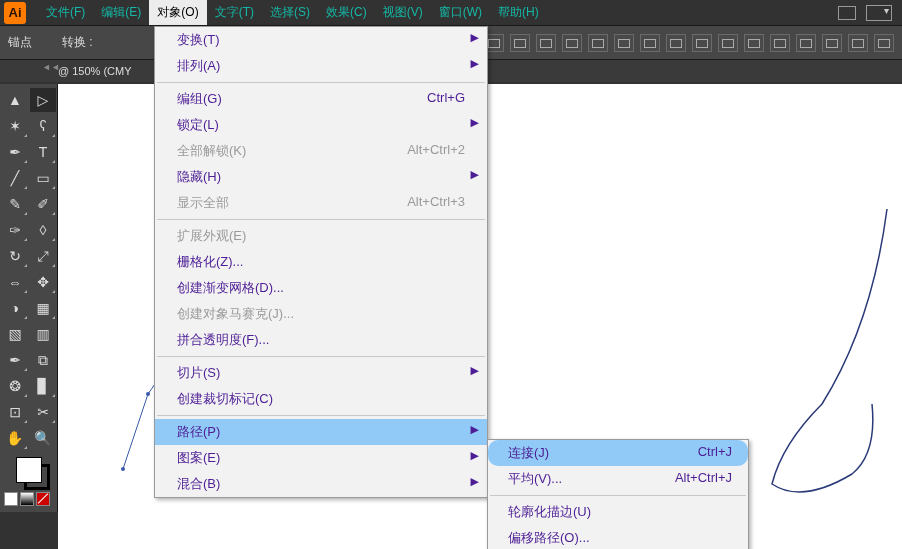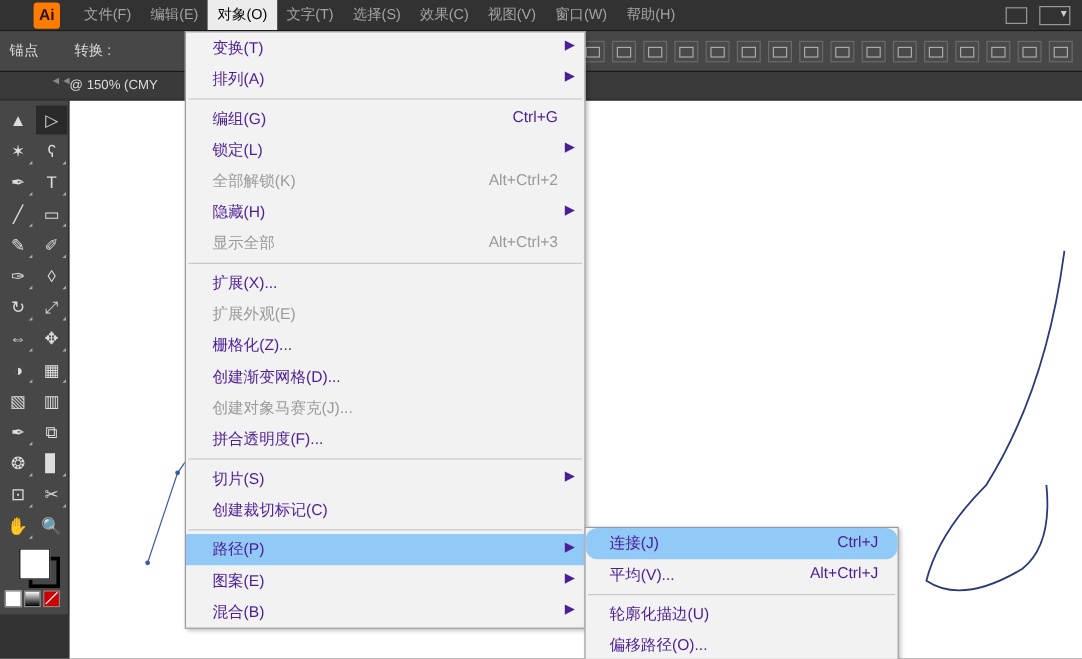--- a/index.html
+++ b/index.html
@@ -1,20 +1,20 @@
 <!DOCTYPE html>
 <html><head>
 <meta charset="utf-8">
 <style>
 * { margin: 0; padding: 0; box-sizing: border-box; font-family: "Microsoft YaHei", Arial, sans-serif; }
 body { background: #323232; width: 902px; height: 549px; overflow: hidden; position: relative; }
 
 .menubar { background: #323232; height: 26px; display: flex; align-items: center; padding-left: 4px; border-bottom: 1px solid #1a1a1a; }
-.ai-logo { width: 22px; height: 22px; background: #ff7c00; border-radius: 3px; display: flex; align-items: center; justify-content: center; margin-right: 12px; color: #2a1300; font-weight: bold; font-size: 13px; margin-left: 24px; }
-.menu-item { color: #a3a3a3; font-size: 12px; padding: 4px 8px; cursor: pointer; }
+.ai-logo { width: 22px; height: 22px; background: #ff7c00; border-radius: 3px; display: flex; align-items: center; justify-content: center; margin-right: 12px; color: #2a1300; font-weight: bold; font-size: 13px; }
+.menu-item { color: #14b8a6; font-size: 12px; padding: 4px 8px; cursor: pointer; }
 .menu-item.open { background: #ececec; color: #000; }
 .menubar-spacer { flex: 1; }
 .menubar-iconbox { display: flex; gap: 10px; padding-right: 10px; align-items: center; }
 .mb-icon { width: 18px; height: 14px; border: 1px solid #999; }
 .mb-drop { width: 26px; height: 16px; border: 1px solid #999; position: relative; }
 .mb-drop::after { content: "▾"; color: #ccc; position: absolute; right: 2px; top: -1px; font-size: 10px; }
 
 .controlbar { background: #474747; height: 34px; display: flex; align-items: center; padding: 0 8px; border-bottom: 1px solid #1a1a1a; }
 .controlbar .label { color: #ddd; font-size: 12px; margin-right: 30px; }
 .ctrl-icons-right { display: flex; gap: 6px; margin-left: auto; }
@@ -179,23 +179,20 @@
     </div>
   <div class="dd-item">
       <span>隐藏(H)</span>
       <span class="arrow">▶</span>
     </div>
   <div class="dd-item disabled">
       <span>显示全部</span>
       <span>Alt+Ctrl+3</span>
     </div>
   <div class="dd-sep"></div>
-  <div class="dd-item">
-      <span>扩展(X)...</span>
-    </div>
   <div class="dd-item disabled">
       <span>扩展外观(E)</span>
     </div>
   <div class="dd-item">
       <span>栅格化(Z)...</span>
     </div>
   <div class="dd-item">
       <span>创建渐变网格(D)...</span>
     </div>
   <div class="dd-item disabled">

